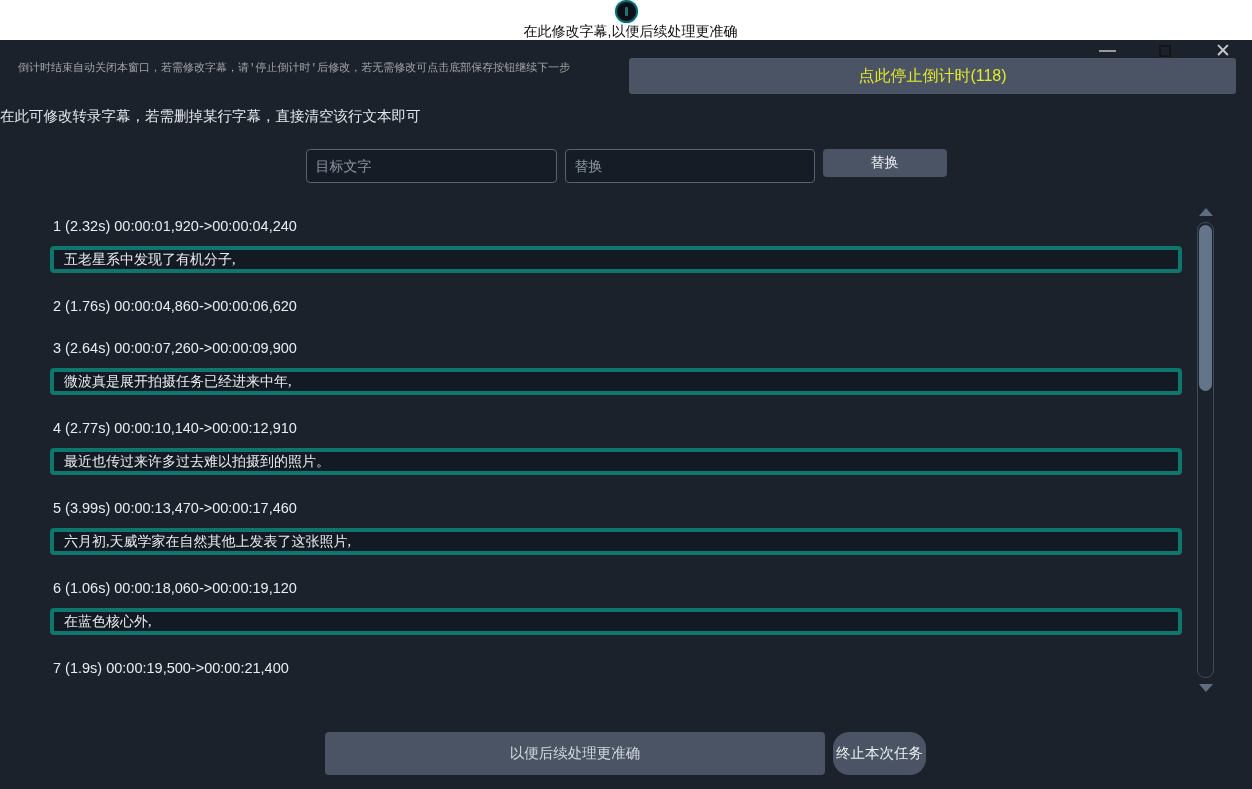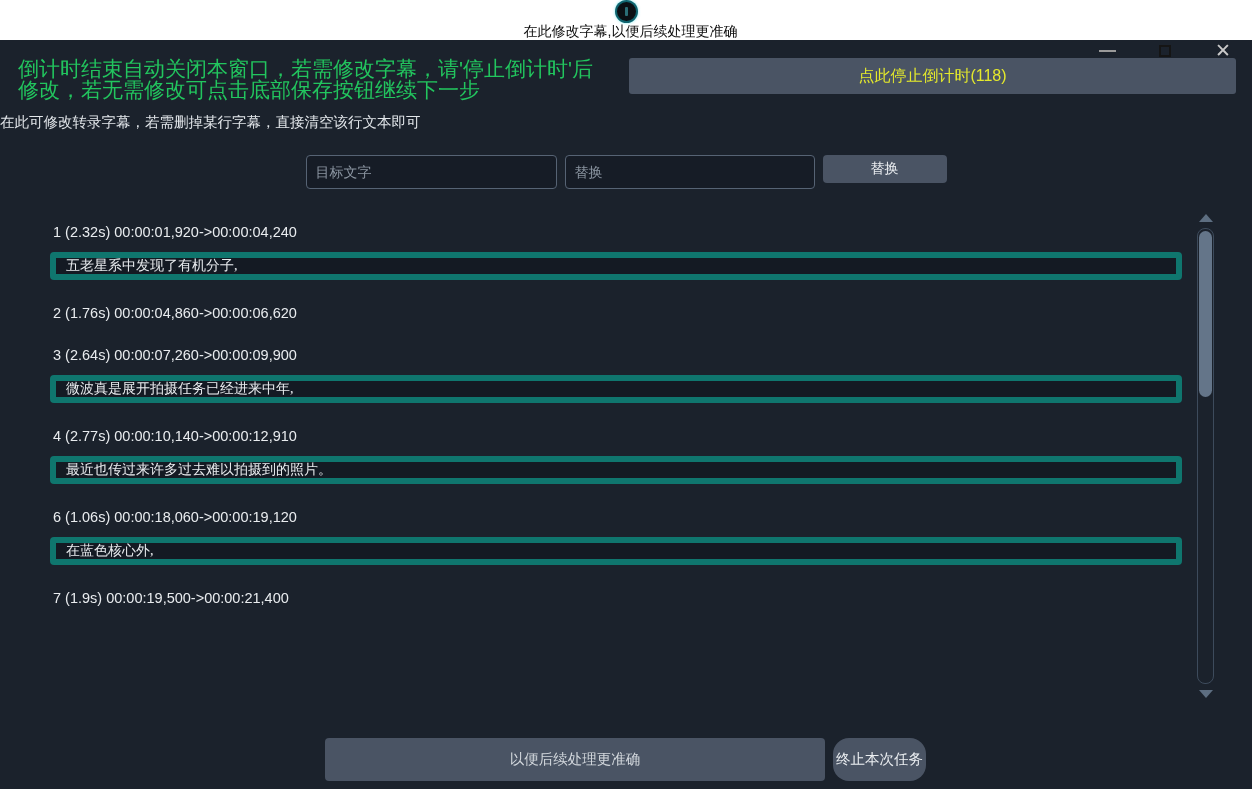--- a/index.html
+++ b/index.html
@@ -30,21 +30,21 @@
   .win-btn {
     width: 58px; height: 100%; display: flex; align-items: center; justify-content: center;
     cursor: default;
   }
   .minimize-glyph { width: 17px; height: 0; border-top: 2px solid #9a9a9a; display: inline-block; }
   .maximize-glyph { width: 12px; height: 12px; border: 2px solid #151515; display: inline-block; }
   .close-glyph { font-size: 19px; color: #c9c9c9; line-height: 1; }
   
   .topbar { display: flex; align-items: flex-start; padding: 18px 16px 0 18px; }
   .instruction {
-    width: 596px; font-size: 21px; line-height: 21px; color: #22c55e;
+    width: 596px; font-size: 11px; line-height: 21px; color: #a3a3a3; font-family: Liberation Mono, monospace;
   }
   .countdown-btn {
     margin-left: auto; width: 607px; height: 36px;
     background: #4a5464; border: none; border-radius: 3px;
     font-size: 16px; font-family: inherit; color: #e4e92c; cursor: pointer;
   }
   .hint { text-align: left; margin-top: 13px; font-size: 14.5px; color: #e2e6ea; }
   
   .find-row { display: flex; justify-content: center; margin-top: 23px; gap: 8px; }
   .find-input {
@@ -58,21 +58,21 @@
     width: 124px; height: 28px; background: #4a5464; border: none; border-radius: 4px;
     color: #eceff2; font-size: 14px; font-family: inherit; cursor: pointer;
   }
   
   .list-wrap { position: relative; height: 509px; margin-top: 15px; overflow: hidden; }
   .sub-row { margin: 0 70px 25px 50px; }
   .sub-row:first-child .sub-label { margin-top: 20px; }
   .sub-label { font-size: 14.5px; color: #e9ecef; height: 17px; margin: 0 3px 11px 3px; }
   .sub-input {
     display: block; width: 1132px; height: 27px;
-    background: #141a23; border: 6px solid #0f766e; border-radius: 4px;
+    background: #141a23; border: 4px solid #0f766e; border-radius: 4px;
     color: #e9ecef; font-size: 14px; font-family: Liberation Serif, serif; padding: 8px 10px;
   }
   
   .scrollbar { position: absolute; top: 0; right: 37px; width: 18px; height: 100%; }
   .scroll-up-arrow {
     position: absolute; top: 10px; left: 2px;
     width: 0; height: 0; border-left: 7px solid transparent; border-right: 7px solid transparent;
     border-bottom: 8px solid #5d6e81;
   }
   .scroll-track {
@@ -145,20 +145,24 @@
   <div class="sub-row">
     <div class="sub-label">3 (2.64s) 00:00:07,260-&gt;00:00:09,900</div>
     <input class="sub-input" value="微波真是展开拍摄任务已经进来中年," style="">
   </div>
 
   <div class="sub-row">
     <div class="sub-label">4 (2.77s) 00:00:10,140-&gt;00:00:12,910</div>
     <input class="sub-input" value="最近也传过来许多过去难以拍摄到的照片。" style="">
   </div>
 
+  <div class="sub-row">
+    <div class="sub-label">5 (3.99s) 00:00:13,470-&gt;00:00:17,460</div>
+    <input class="sub-input" value="六月初,天威学家在自然其他上发表了这张照片," style="">
+  </div>
 
   <div class="sub-row">
     <div class="sub-label">6 (1.06s) 00:00:18,060-&gt;00:00:19,120</div>
     <input class="sub-input" value="在蓝色核心外," style="">
   </div>
 
   <div class="sub-row">
     <div class="sub-label">7 (1.9s) 00:00:19,500-&gt;00:00:21,400</div>
 
   </div>

